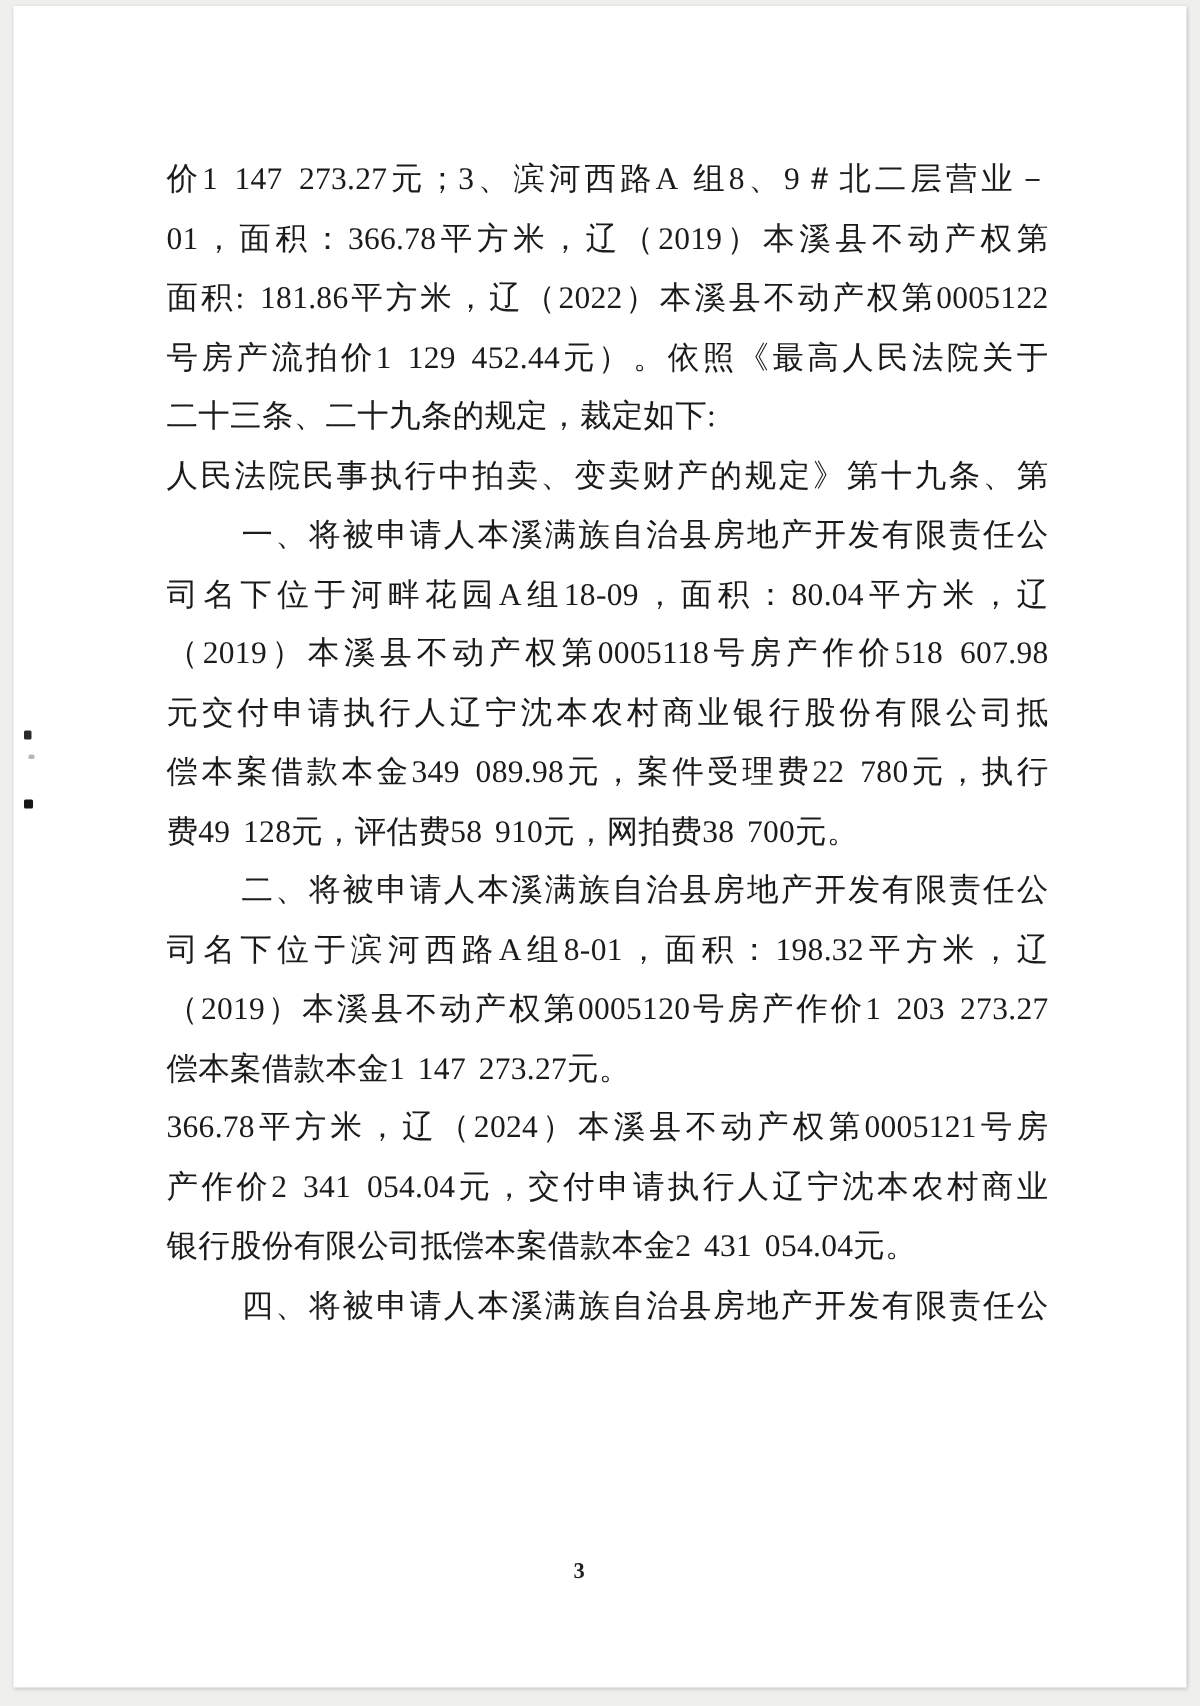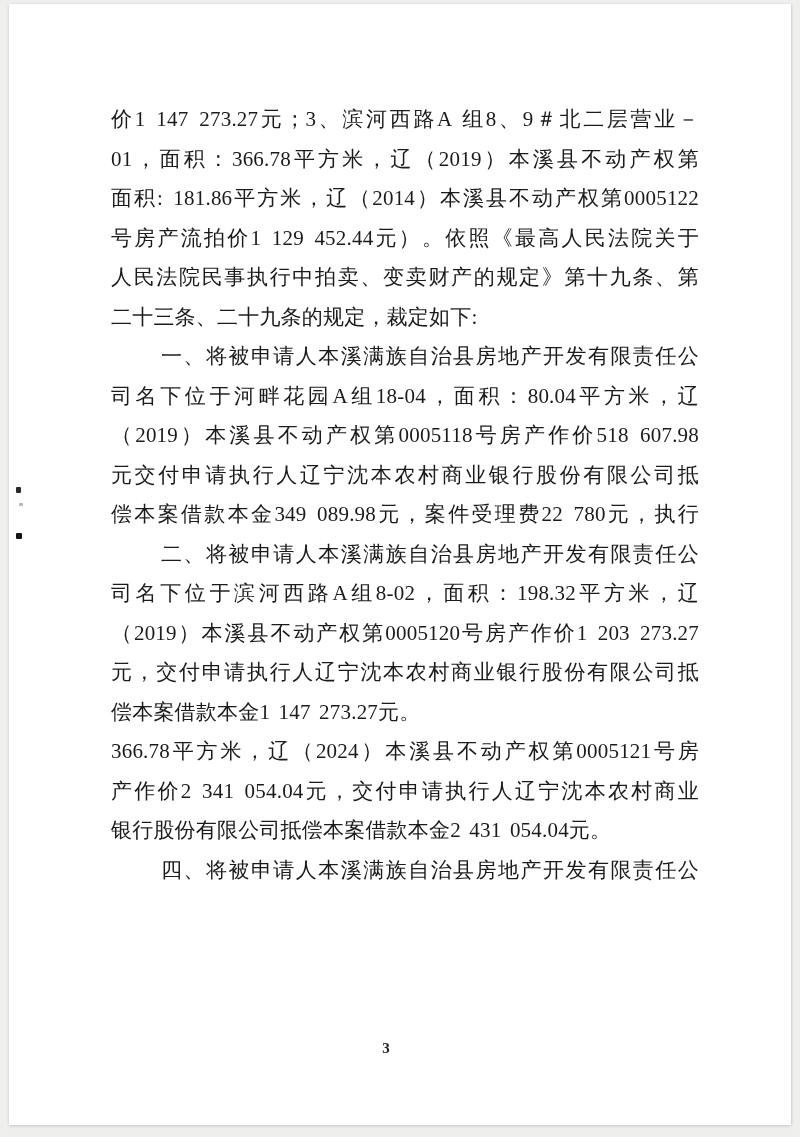--- a/index.html
+++ b/index.html
@@ -72,33 +72,33 @@
 </style>
 </head>
 <body>
 
 <div class="stage">
   <div class="paper">
 
     <div class="textblock">
       <div class="ln j">价1 147 273.27元；3、滨河西路A 组8、9＃北二层营业－</div>
       <div class="ln j">01，面积：366.78平方米，辽（2019）本溪县不动产权第</div>
-      <div class="ln j">面积: 181.86平方米，辽（2014）本溪县不动产权第0005122</div>
+      <div class="ln j">面积: 181.86平方米，辽（2022）本溪县不动产权第0005122</div>
       <div class="ln j">号房产流拍价1 129 452.44元）。依照《最高人民法院关于</div>
+      <div class="ln">二十三条、二十九条的规定，裁定如下:</div>
       <div class="ln j">人民法院民事执行中拍卖、变卖财产的规定》第十九条、第</div>
-      <div class="ln">二十三条、二十九条的规定，裁定如下:</div>
       <div class="ln j indent">一、将被申请人本溪满族自治县房地产开发有限责任公</div>
-      <div class="ln j">司名下位于河畔花园A组18-04，面积：80.04平方米，辽</div>
+      <div class="ln j">司名下位于河畔花园A组18-09，面积：80.04平方米，辽</div>
       <div class="ln j">（2019）本溪县不动产权第0005118号房产作价518 607.98</div>
       <div class="ln j">元交付申请执行人辽宁沈本农村商业银行股份有限公司抵</div>
       <div class="ln j">偿本案借款本金349 089.98元，案件受理费22 780元，执行</div>
+      <div class="ln">费49 128元，评估费58 910元，网拍费38 700元。</div>
       <div class="ln j indent">二、将被申请人本溪满族自治县房地产开发有限责任公</div>
-      <div class="ln j">司名下位于滨河西路A组8-02，面积：198.32平方米，辽</div>
+      <div class="ln j">司名下位于滨河西路A组8-01，面积：198.32平方米，辽</div>
       <div class="ln j">（2019）本溪县不动产权第0005120号房产作价1 203 273.27</div>
-      <div class="ln j">元，交付申请执行人辽宁沈本农村商业银行股份有限公司抵</div>
       <div class="ln">偿本案借款本金1 147 273.27元。</div>
       <div class="ln j">366.78平方米，辽（2024）本溪县不动产权第0005121号房</div>
       <div class="ln j">产作价2 341 054.04元，交付申请执行人辽宁沈本农村商业</div>
       <div class="ln">银行股份有限公司抵偿本案借款本金2 431 054.04元。</div>
       <div class="ln j indent">四、将被申请人本溪满族自治县房地产开发有限责任公</div>
     </div>
 
     <div class="page-num">3</div>
 
     <div class="scan-mark m1"></div>

